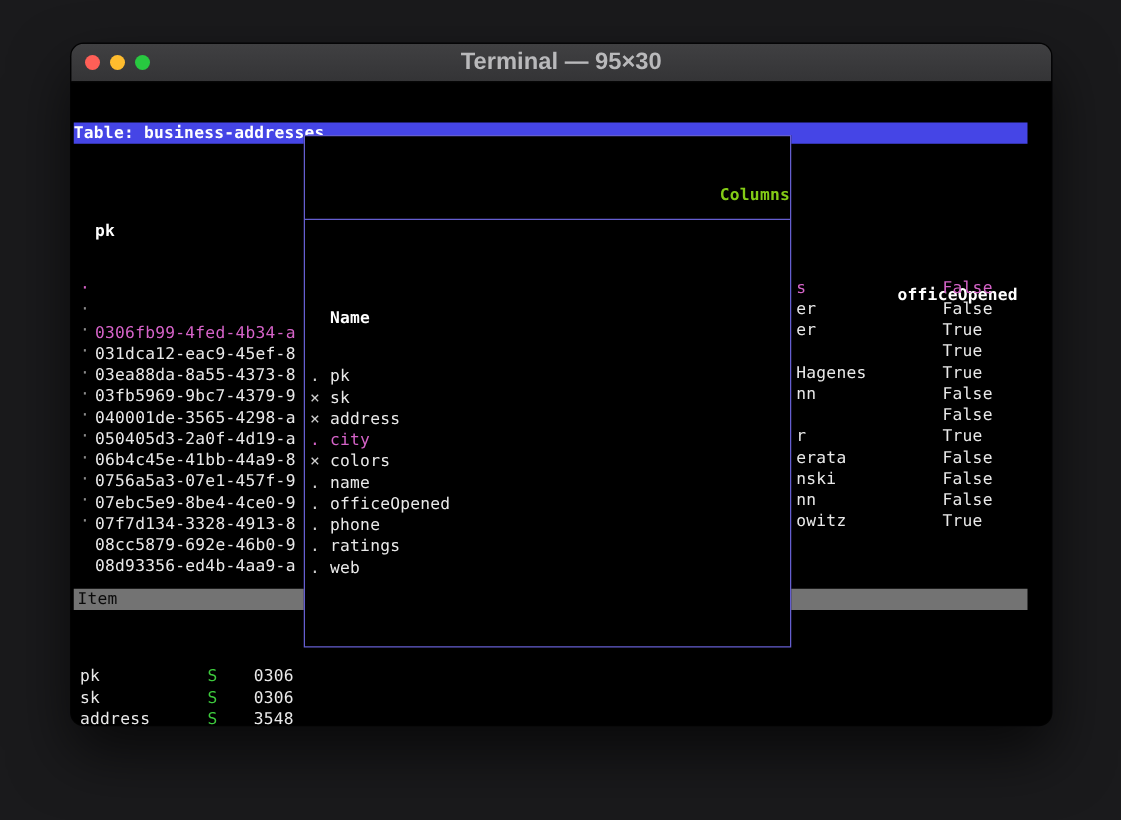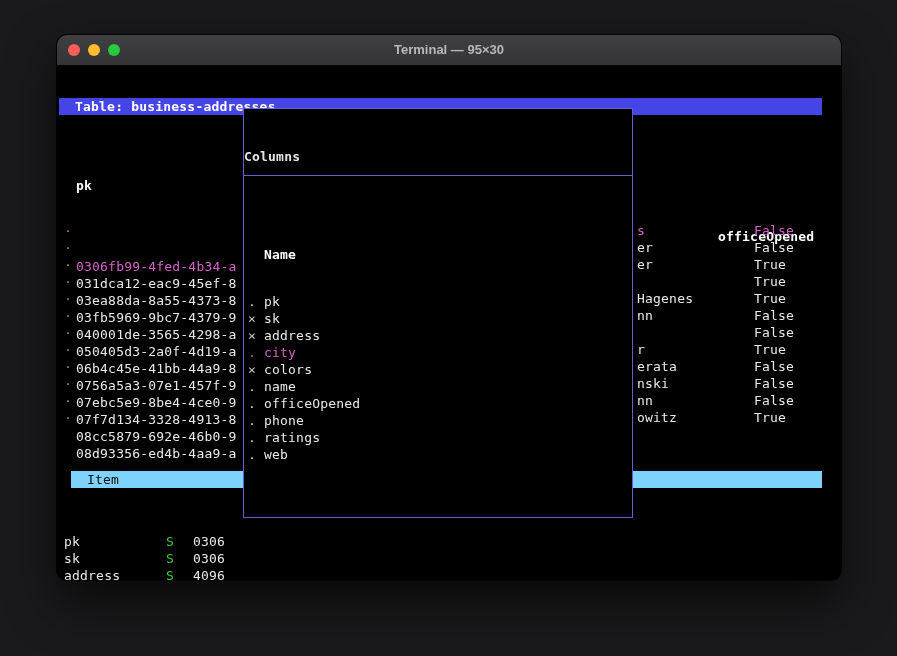--- a/index.html
+++ b/index.html
@@ -15,64 +15,64 @@
     background:#000;border-radius:10px;overflow:hidden;
     box-shadow:0 22px 48px rgba(0,0,0,.65), 0 0 0 1px rgba(0,0,0,.85);
   }
   .titlebar{
     position:absolute;top:0;left:0;right:0;height:30px;
     background:linear-gradient(#404042,#343436);
     border-bottom:1px solid #050505;
   }
   .titlebar .title{
     line-height:30px;text-align:center;color:#b9b9bb;
-    font-size:13px;font-weight:700;
+    font-size:19px;font-weight:700;
   }
   .lights{position:absolute;left:11px;top:9px;display:flex;gap:8px;}
   .light{width:12px;height:12px;border-radius:50%;}
   .light.red{background:#ff5f57;}
   .light.yellow{background:#febc2e;}
   .light.green{background:#28c840;}
 
   .term{
     position:absolute;top:33px;left:2px;width:763px;
     font-family:"DejaVu Sans Mono","Liberation Mono",monospace;
     font-size:13px;letter-spacing:0.2px;color:#e9e9e9;
     white-space:pre;
   }
   .row{height:17px;line-height:17px;position:relative;}
-  .blue-bar{background:#4545e6;color:#ffffff;font-weight:700;padding-left:16px;box-sizing:border-box;}
-  .gray-bar{background:#7dd3fc;color:#0a0a0a;padding-left:16px;box-sizing:border-box;margin-left:12px;}
+  .blue-bar{background:#4545e6;color:#ffffff;font-weight:700;padding-left:0;box-sizing:border-box;}
+  .gray-bar{background:#737373;color:#0a0a0a;padding-left:3px;box-sizing:border-box;}
 
   .hdr-row span{position:absolute;font-weight:700;color:#ffffff;}
   .h-pk{left:17px;}
   .h-city{left:316px;}
   .h-name{left:482px;}
   .h-office{left:659px;}
 
   .trow span{position:absolute;}
   .trow .marker{left:5px;color:#8b8b8b;}
   .trow .c-pk{left:17px;margin-top:36px;}
   .trow .c-name{left:578px;}
   .trow .c-office{left:695px;}
   .trow.sel{color:#d563c8;}
   .trow.sel .marker{color:#d563c8;}
 
   .arow span{position:absolute;}
   .arow .a-name{left:5px;}
   .arow .a-type{left:107px;color:#3dc93d;}
-  .arow .a-value{left:134px;}
+  .arow .a-value{left:144px;}
 
   .dialog{
     position:absolute;left:184px;top:40px;width:390px;height:410px;
     background:#000;border:1px solid #655ed0;box-sizing:border-box;
     z-index:5;
   }
   .dlg-title{
-    height:36px;line-height:36px;text-align:left;color:#e5e5e5;font-weight:700;
+    height:36px;line-height:36px;text-align:right;color:#84cc16;font-weight:700;
     border-bottom:1px solid #655ed0;
   }
   .dlg-list{padding-top:10px;}
   .dlg-header{height:17px;line-height:17px;margin-left:20px;font-weight:700;color:#ffffff;}
   .dlg-row{height:17px;line-height:17px;position:relative;}
   .dlg-row span{position:absolute;}
   .dlg-row .dlg-marker{left:4px;color:#cfcfcf;}
   .dlg-row .dlg-label{left:20px;}
   .dlg-row.sel .dlg-marker, .dlg-row.sel .dlg-label{color:#d563c8;}
 </style>
@@ -96,21 +96,21 @@
       <span class="h-pk">pk</span>
       <span class="h-city">city</span>
       <span class="h-name">name</span>
       <span class="h-office">officeOpened</span>
     </div>
 
     <div id="rows"><div class="row trow sel"><span class="marker">·</span><span class="c-pk">0306fb99-4fed-4b34-a</span><span class="c-name">s</span><span class="c-office">False</span></div><div class="row trow"><span class="marker">·</span><span class="c-pk">031dca12-eac9-45ef-8</span><span class="c-name">er</span><span class="c-office">False</span></div><div class="row trow"><span class="marker">·</span><span class="c-pk">03ea88da-8a55-4373-8</span><span class="c-name">er</span><span class="c-office">True</span></div><div class="row trow"><span class="marker">·</span><span class="c-pk">03fb5969-9bc7-4379-9</span><span class="c-name"></span><span class="c-office">True</span></div><div class="row trow"><span class="marker">·</span><span class="c-pk">040001de-3565-4298-a</span><span class="c-name">Hagenes</span><span class="c-office">True</span></div><div class="row trow"><span class="marker">·</span><span class="c-pk">050405d3-2a0f-4d19-a</span><span class="c-name">nn</span><span class="c-office">False</span></div><div class="row trow"><span class="marker">·</span><span class="c-pk">06b4c45e-41bb-44a9-8</span><span class="c-name"></span><span class="c-office">False</span></div><div class="row trow"><span class="marker">·</span><span class="c-pk">0756a5a3-07e1-457f-9</span><span class="c-name">r</span><span class="c-office">True</span></div><div class="row trow"><span class="marker">·</span><span class="c-pk">07ebc5e9-8be4-4ce0-9</span><span class="c-name">erata</span><span class="c-office">False</span></div><div class="row trow"><span class="marker">·</span><span class="c-pk">07f7d134-3328-4913-8</span><span class="c-name">nski</span><span class="c-office">False</span></div><div class="row trow"><span class="marker">·</span><span class="c-pk">08cc5879-692e-46b0-9</span><span class="c-name">nn</span><span class="c-office">False</span></div><div class="row trow"><span class="marker">·</span><span class="c-pk">08d93356-ed4b-4aa9-a</span><span class="c-name">owitz</span><span class="c-office">True</span></div></div>
 
     <div class="row gray-bar"><span>Item</span></div>
 
-    <div id="attrs"><div class="row arow"><span class="a-name">pk</span><span class="a-type">S</span><span class="a-value">0306</span></div><div class="row arow"><span class="a-name">sk</span><span class="a-type">S</span><span class="a-value">0306</span></div><div class="row arow"><span class="a-name">address</span><span class="a-type">S</span><span class="a-value">4096</span></div></div>
+    <div id="attrs"><div class="row arow"><span class="a-name">pk</span><span class="a-type">S</span><span class="a-value">0306</span></div><div class="row arow"><span class="a-name">sk</span><span class="a-type">S</span><span class="a-value">0306</span></div><div class="row arow"><span class="a-name">address</span><span class="a-type">S</span><span class="a-value">3548</span></div></div>
 
     
 
     <div class="dialog">
       <div class="dlg-title">Columns</div>
       <div class="dlg-list">
         <div class="dlg-header">Name</div>
         <div id="dlg-items"><div class="dlg-row"><span class="dlg-marker">.</span><span class="dlg-label">pk</span></div><div class="dlg-row"><span class="dlg-marker">×</span><span class="dlg-label">sk</span></div><div class="dlg-row"><span class="dlg-marker">×</span><span class="dlg-label">address</span></div><div class="dlg-row sel"><span class="dlg-marker">.</span><span class="dlg-label">city</span></div><div class="dlg-row"><span class="dlg-marker">×</span><span class="dlg-label">colors</span></div><div class="dlg-row"><span class="dlg-marker">.</span><span class="dlg-label">name</span></div><div class="dlg-row"><span class="dlg-marker">.</span><span class="dlg-label">officeOpened</span></div><div class="dlg-row"><span class="dlg-marker">.</span><span class="dlg-label">phone</span></div><div class="dlg-row"><span class="dlg-marker">.</span><span class="dlg-label">ratings</span></div><div class="dlg-row"><span class="dlg-marker">.</span><span class="dlg-label">web</span></div></div>
       </div>
     </div>

